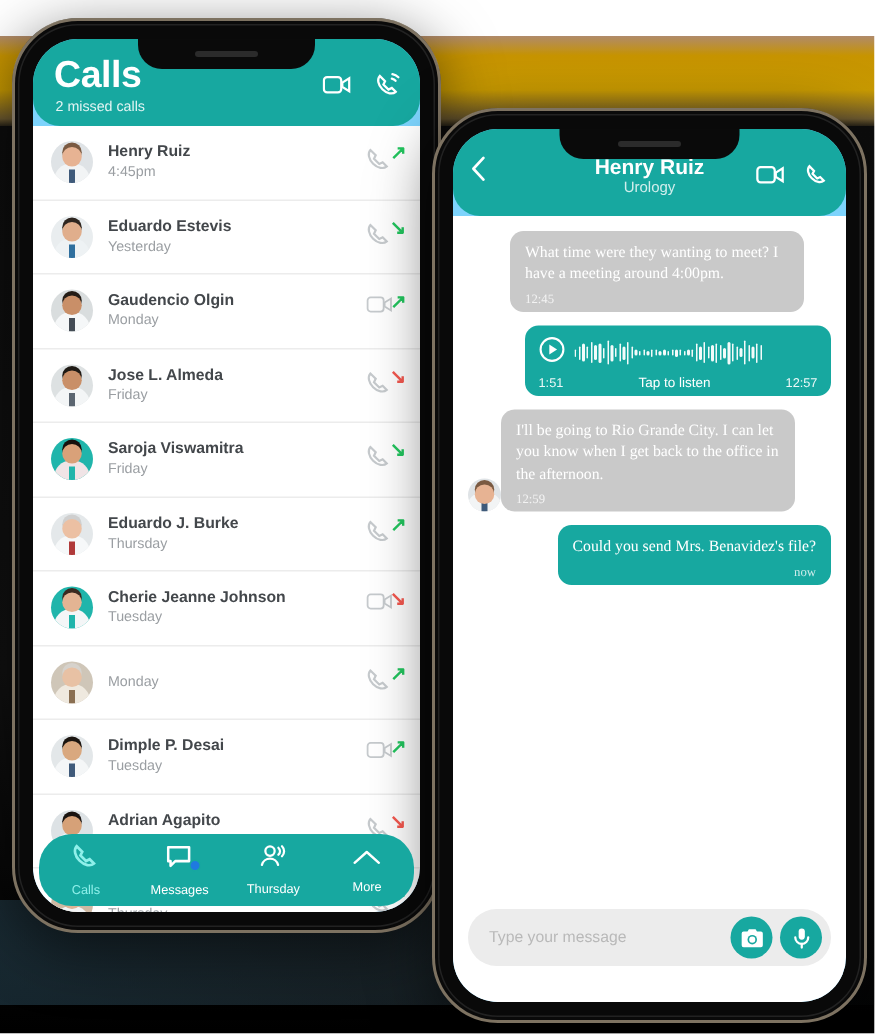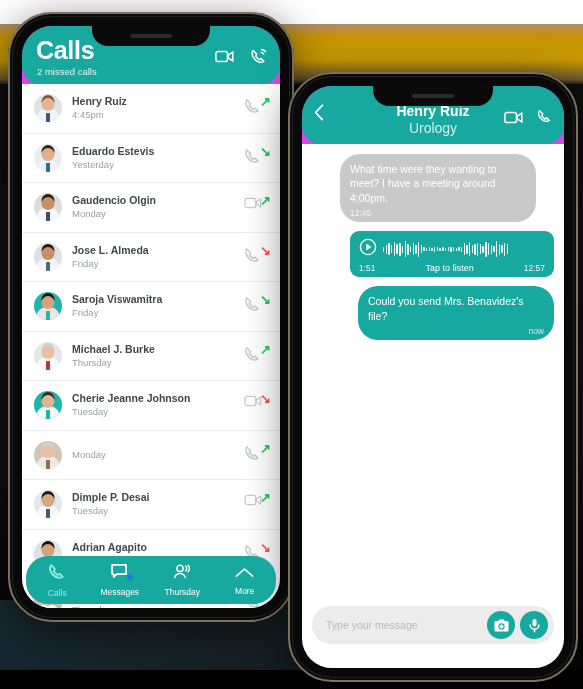--- a/index.html
+++ b/index.html
@@ -17,21 +17,21 @@
   .bg-sheen{position:absolute;left:0;top:600px;width:760px;height:70px;
     background:linear-gradient(90deg,rgba(40,70,85,.55) 0%,rgba(60,80,90,.35) 45%,rgba(0,0,0,0) 80%);}
 
   
   .phone{position:absolute;border-radius:44px;background:#0a0a0a;
     box-shadow:0 10px 40px rgba(0,0,0,.55);}
   .phone .bezel{position:absolute;inset:4px;border-radius:40px;background:#090909;
     border:1px solid rgba(255,255,255,.10);}
   .phone .rim{position:absolute;inset:0;border-radius:44px;
     border:2px solid rgba(220,200,170,.55);pointer-events:none;}
-  .screen{position:absolute;overflow:hidden;background:#d946ef;}
+  .screen{position:absolute;overflow:hidden;background:#7dd3fc;}
 
   #phone-left{left:8px;top:12px;width:286px;height:610px;}
   #phone-left .screen{left:14px;top:14px;width:258px;height:582px;border-radius:30px;}
   #phone-right{left:288px;top:72px;width:290px;height:610px;}
   #phone-right .screen{left:14px;top:14px;width:262px;height:582px;border-radius:30px;}
 
   .notch{position:absolute;left:50%;transform:translateX(-50%);top:0;
     background:#0a0a0a;border-bottom-left-radius:16px;border-bottom-right-radius:16px;z-index:6;}
   .notch .spk{position:absolute;left:50%;top:8px;transform:translateX(-50%);
     width:42px;height:4px;border-radius:2px;background:#2b2b2b;}
@@ -68,29 +68,29 @@
   .tab .lbl{font-size:8.5px;color:#ffffff;}
   .tab.active .lbl{color:#8ff0ea;}
   .badge{position:absolute;width:6px;height:6px;border-radius:50%;background:#1f7ae0;
     right:17px;top:10px;border:1px solid #17a8a0;}
 
   
   .chat-header{position:relative;height:58px;background:#17a8a0;
     border-bottom-left-radius:18px;border-bottom-right-radius:18px;}
   .chat-back{position:absolute;left:12px;top:18px;cursor:pointer;}
   .chat-name{position:absolute;left:0;right:0;top:17px;text-align:center;color:#fff;font-size:14px;font-weight:bold;}
-  .chat-spec{position:absolute;left:0;right:0;top:34px;text-align:center;color:rgba(255,255,255,.8);font-size:14px;}
+  .chat-spec{position:absolute;left:0;right:0;top:34px;text-align:center;color:rgba(255,255,255,.8);font-size:10px;}
   .chat-icons{position:absolute;right:12px;top:23px;display:flex;gap:14px;align-items:center;}
 
   .chat-body{position:absolute;left:0;top:58px;width:262px;bottom:62px;background:#fff;padding:10px 10px 0;
     box-sizing:border-box;overflow:hidden;}
   .msg{display:flex;margin-bottom:9px;}
   .msg.in{justify-content:flex-start;align-items:flex-end;}
   .msg.out{justify-content:flex-end;}
-  .bubble{max-width:196px;border-radius:20px;padding:8px 10px 4px;position:relative;box-sizing:border-box;}
+  .bubble{max-width:196px;border-radius:9px;padding:8px 10px 4px;position:relative;box-sizing:border-box;font-family:Liberation Serif, serif;}
   .bubble.grey{background:#c9c9c9;}
   .bubble.teal{background:#17a8a0;}
   .bubble .txt{font-size:10.5px;line-height:1.38;color:#ffffff;}
   .bubble .ts{font-size:8.5px;color:rgba(255,255,255,.78);margin-top:3px;}
   .bubble.grey .ts{text-align:left;}
   .bubble.teal .ts{text-align:right;}
   .spacer-av{width:28px;flex:0 0 28px;}
 
   .voice{width:186px;background:#17a8a0;border-radius:9px;padding:7px 9px 4px;}
   .voice-top{display:flex;align-items:center;gap:6px;}
@@ -234,21 +234,21 @@
             <span class="arrow" style="color: rgb(34, 197, 94); transform: scaleX(-1);">↙</span>
           </div>
         </div>
         <div class="call-row">
           <div class="avatar" style="background: rgb(228, 232, 234);">
             <div class="body" style="background: rgb(246, 248, 249);"></div>
             <div class="tie" style="background: rgb(176, 58, 58);"></div>
             <div class="head" style="background: rgb(236, 192, 163); box-shadow: rgb(207, 207, 207) 0px -3px 0px 0px;"></div>
           </div>
           <div class="call-meta">
-            <div class="call-name">Michael J. Burke</div>
+            <div class="call-name">Eduardo J. Burke</div>
             <div class="call-time">Thursday</div>
           </div>
           <div class="call-ico">
             <svg width="17" height="17" viewBox="0 0 15 15" fill="none" stroke="#c6cacd" stroke-width="1.3" stroke-linecap="round">
               <path d="M2.6 1.8c-1.7 1.9-1.1 5.3 1.6 8s6.1 3.3 8 1.6l-2.4-2.4-2 1-3.1-3.1 1-2z"></path>
             </svg>
             <span class="arrow" style="color: rgb(34, 197, 94);">↗</span>
           </div>
         </div>
         <div class="call-row">
@@ -469,20 +469,31 @@
                 <i style="height: 10px;"></i>
               </div>
             </div>
             <div class="voice-bot">
               <span>1:51</span>
               <span class="mid">Tap to listen</span>
               <span>12:57</span>
             </div>
           </div>
         </div>
+        <div class="msg in">
+          <div class="avatar" style="flex-basis: 22px; height: 22px; width: 22px; background: rgb(223, 227, 230);">
+            <div class="body" style="background: rgb(242, 244, 245);"></div>
+            <div class="tie" style="background: rgb(63, 90, 122);"></div>
+            <div class="head" style="background: rgb(231, 179, 147); box-shadow: rgb(122, 90, 66) 0px -3px 0px 0px;"></div>
+          </div>
+          <div class="bubble grey">
+            <div class="txt">I'll be going to Rio Grande City. I can let you know when I get back to the office in the afternoon.</div>
+            <div class="ts">12:59</div>
+          </div>
+        </div>
         <div class="msg out">
           <div class="bubble teal">
             <div class="txt">Could you send Mrs. Benavidez's file?</div>
             <div class="ts">now</div>
           </div>
         </div>
       </div>
 
     <div class="composer">
       <div class="inputbox">

